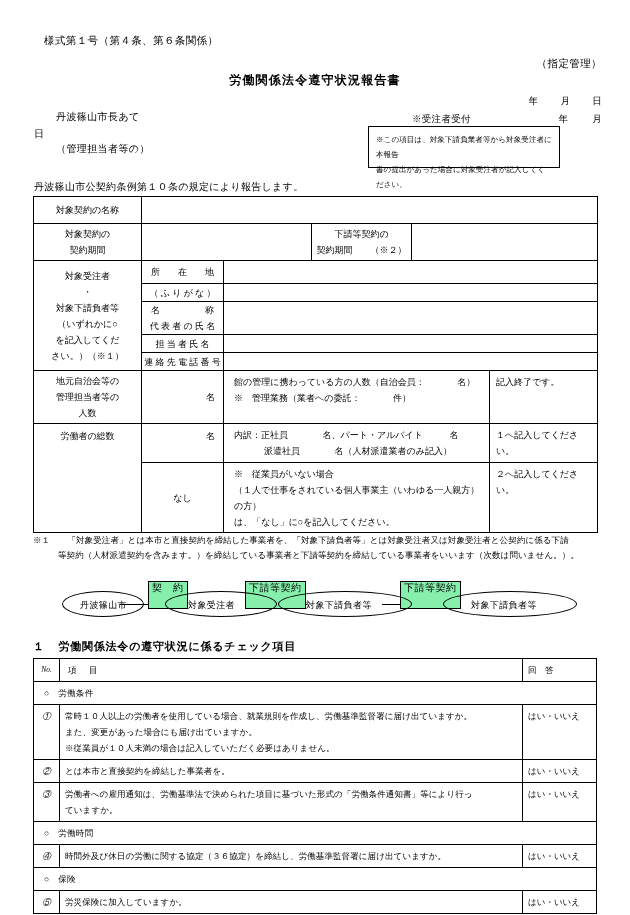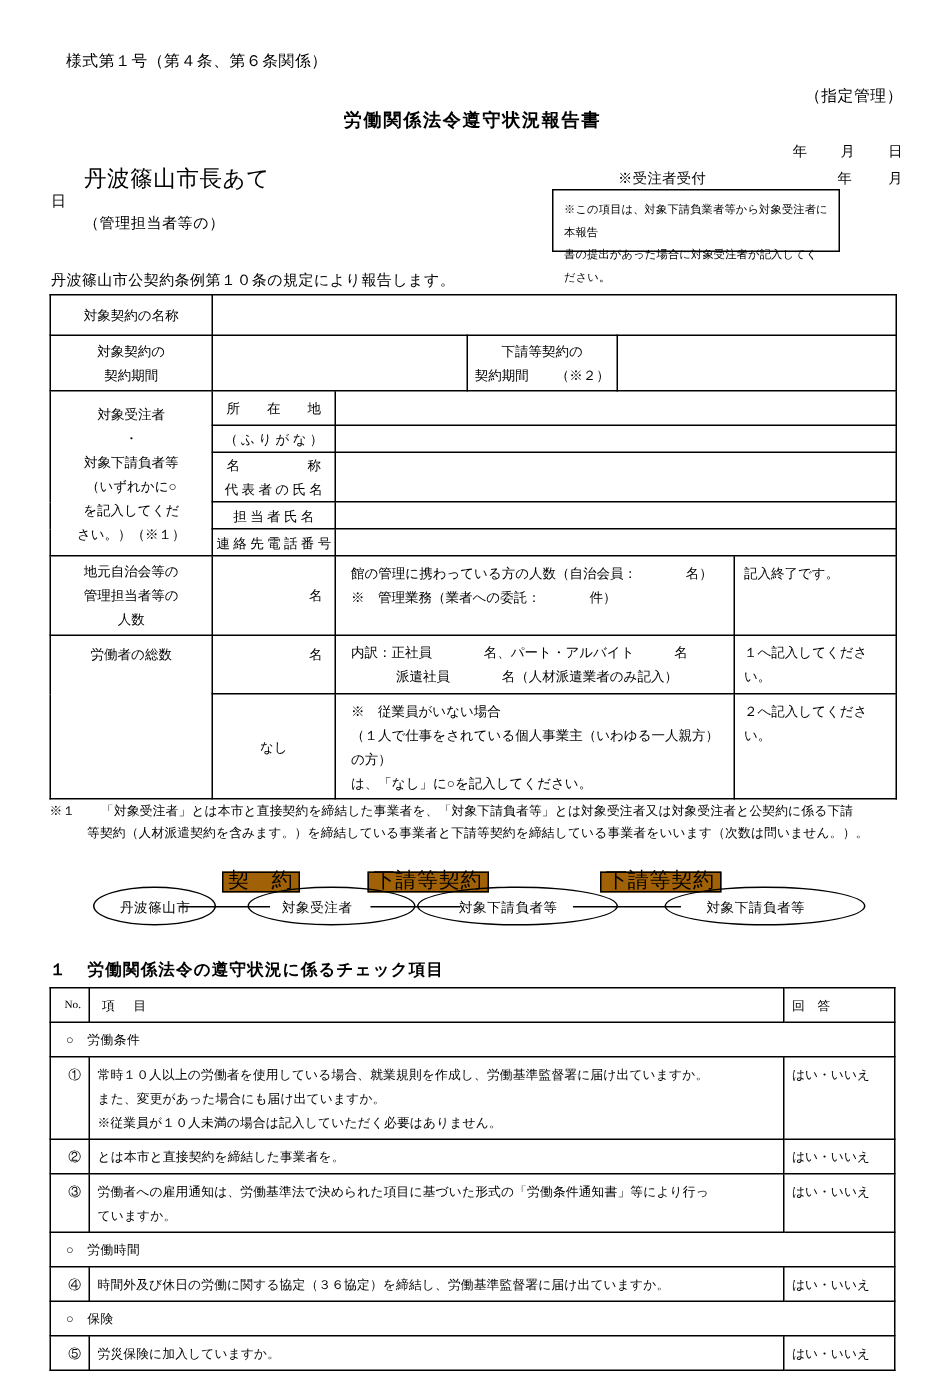--- a/index.html
+++ b/index.html
@@ -53,21 +53,21 @@
     right: 28px; top: 95px;
     font-size: 9.5px;
     letter-spacing: .3px;
     white-space: nowrap;
   }
   .date-line span.sp { display:inline-block; width:22px; }
 
   .addressee {
     position: absolute;
     left: 56px; top: 110px;
-    font-size: 15px;
+    font-size: 10px;
     letter-spacing: .4px;
     white-space: nowrap;
   }
   .day-mark {
     position: absolute;
     left: 34px; top: 127px;
     font-size: 10px;
     white-space: nowrap;
   }
   .addressee2 {
@@ -148,23 +148,23 @@
   }
   #fn1a { left: 33px; top: 533px; }
   #fn1b { left: 58px; top: 548px; }
   #fn2  { left: 33px; top: 564px; }
 
   
   .chain { position: absolute; left: 0; top: 578px; width: 630px; height: 44px; }
   .chain-lbl {
     position: absolute;
     border: 1px solid #000;
-    font-size: 14px;
-    padding: 0px 3px 0 3px;
-    background: #a16207;
+    font-size: 10px;
+    padding: 0px 3px 14px 3px;
+    background: #86efac;
     letter-spacing: .5px;
     white-space: nowrap;
     line-height: 12px;
   }
   .ellipse {
     position: absolute;
     border: 1.1px solid #000;
     border-radius: 50%;
     background: transparent;
     box-sizing: border-box;
@@ -198,21 +198,21 @@
     border-collapse: collapse;
     table-layout: fixed;
     font-size: 8.5px;
   }
   table.check td {
     border: 1px solid #000;
     padding: 3px 5px;
     vertical-align: middle;
     line-height: 16px;
   }
-  td.no-col { text-align: right; width: 24px; }
+  td.no-col { text-align: center; width: 24px; font-style: italic; }
   td.ans-col { width: 72px; text-align: left; padding-left: 6px; }
   td.cat { letter-spacing: .3px; }
   td.item { letter-spacing: .1px; }
   .hdr { text-align: center; letter-spacing: 2px; }
 </style>
 </head>
 <body>
 
 <div class="page">
 

